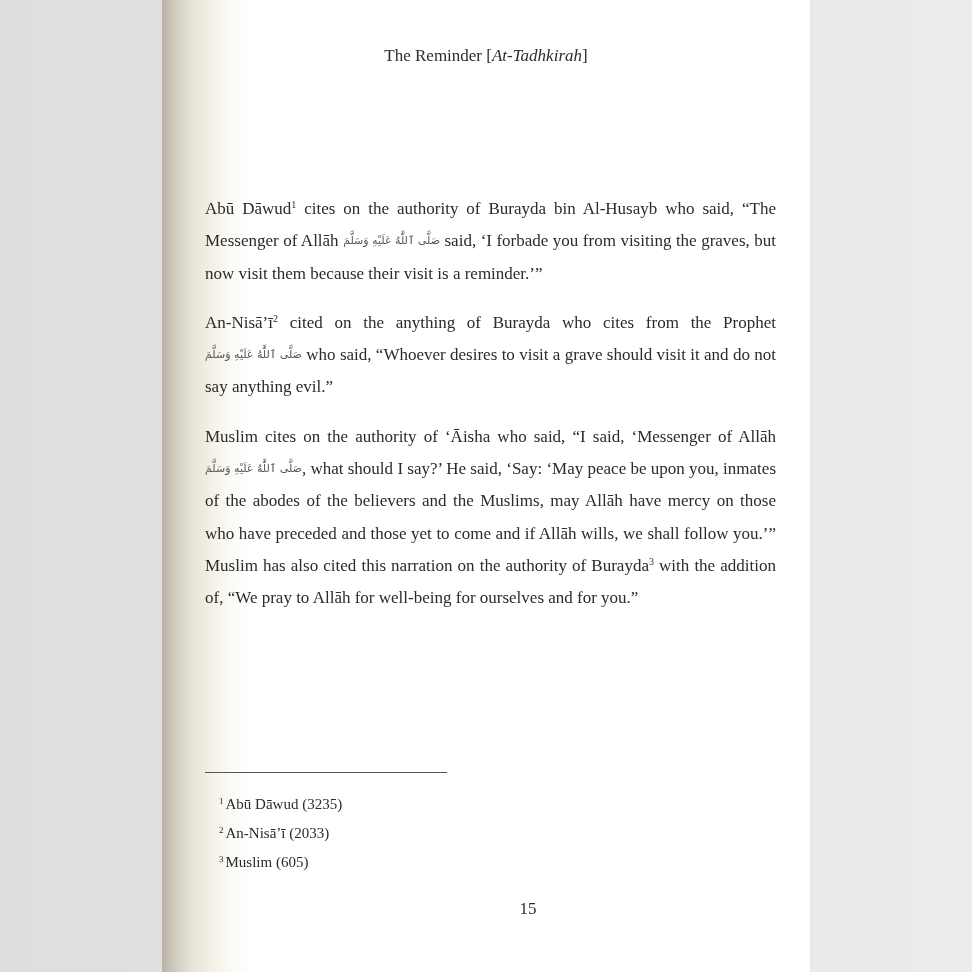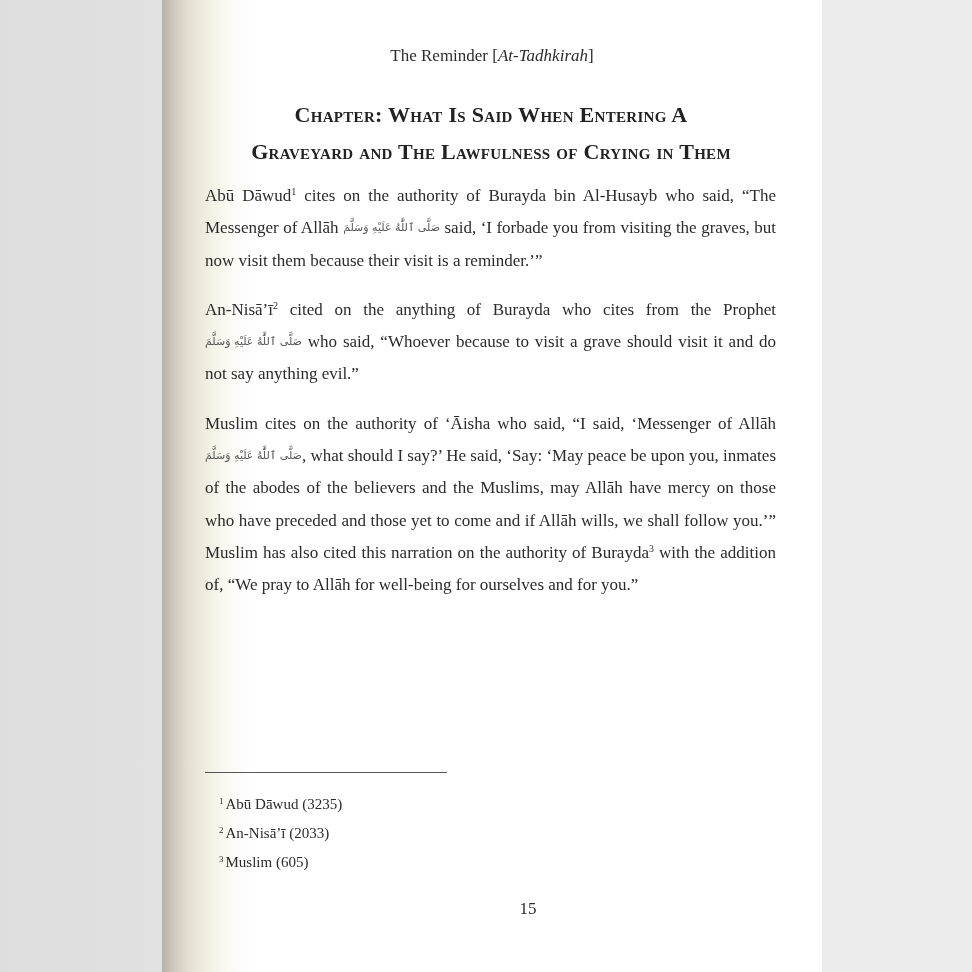--- a/index.html
+++ b/index.html
@@ -16,21 +16,20 @@
       position: relative;
     }
     .page {
       position: absolute;
       left: 162px;
       top: 0;
       width: 648px;
       height: 972px;
       background: #ffffff;
       overflow: hidden;
-      padding-left: 12px;
     }
     .gutter-shadow {
       position: absolute;
       left: 0;
       top: 0;
       width: 90px;
       height: 100%;
       background: linear-gradient(90deg,
         #b8b3a6 0%,
         #cdc8bb 12%,
@@ -67,21 +66,21 @@
       position: absolute;
       top: 180px;
       left: 43px;
       width: 571px;
       font-size: 17px;
       line-height: 32.3px;
       text-align: justify;
       color: #2b2b2b;
     }
     .body-text p {
-      margin: 0 0 17px 0;
+      margin: 13px 0 17px 0;
     }
     .body-text sup, .footnotes sup {
       font-size: 10px;
       line-height: 0;
       vertical-align: 6px;
     }
     .honorific {
       font-family: "DejaVu Sans", sans-serif;
       font-size: 11px;
       direction: rtl;
@@ -122,29 +121,25 @@
     }
   </style>
 </head>
 <body>
 
 <div class="page">
   <div class="gutter-shadow"></div>
 
   <div class="running-head"><span>The Reminder [</span><em>At-Tadhkirah</em><span>]</span></div>
 
-  <div class="chapter-title">
-    <div>Chapter: What Is Said When Entering A</div>
-    <div>Graveyard and The Lawfulness of Crying in Them</div>
-  </div>
 
   <div class="body-text">
     <p><span>Abū Dāwud</span><sup>1</sup><span> cites on the authority of Burayda bin Al-Husayb who said, “The Messenger of Allāh </span><span class="honorific">صَلَّى ٱللَّٰهُ عَلَيْهِ وَسَلَّمَ</span><span> said, ‘I forbade you from visiting the graves, but now visit them because their visit is a reminder.’”</span></p>
 
-    <p><span>An-Nisā’ī</span><sup>2</sup><span> cited on the anything of Burayda who cites from the Prophet </span><span class="honorific">صَلَّى ٱللَّٰهُ عَلَيْهِ وَسَلَّمَ</span><span> who said, “Whoever because to visit a grave should visit it and do not say anything evil.”</span></p>
+    <p><span>An-Nisā’ī</span><sup>2</sup><span> cited on the anything of Burayda who cites from the Prophet </span><span class="honorific">صَلَّى ٱللَّٰهُ عَلَيْهِ وَسَلَّمَ</span><span> who said, “Whoever desires to visit a grave should visit it and do not say anything evil.”</span></p>
 
     <p><span>Muslim cites on the authority of ‘Āisha who said, “I said, ‘Messenger of Allāh </span><span class="honorific">صَلَّى ٱللَّٰهُ عَلَيْهِ وَسَلَّمَ</span><span>, what should I say?’ He said, ‘Say: ‘May peace be upon you, inmates of the abodes of the believers and the Muslims, may Allāh have mercy on those who have preceded and those yet to come and if Allāh wills, we shall follow you.’” Muslim has also cited this narration on the authority of Burayda</span><sup>3</sup><span> with the addition of, “We pray to Allāh for well-being for ourselves and for you.”</span></p>
   </div>
 
   <div class="footnote-rule"></div>
 
   <div class="footnotes">
     <div><sup>1</sup><span>Abū Dāwud (3235)</span></div>
     <div><sup>2</sup><span>An-Nisā’ī (2033)</span></div>
     <div><sup>3</sup><span>Muslim (605)</span></div>

